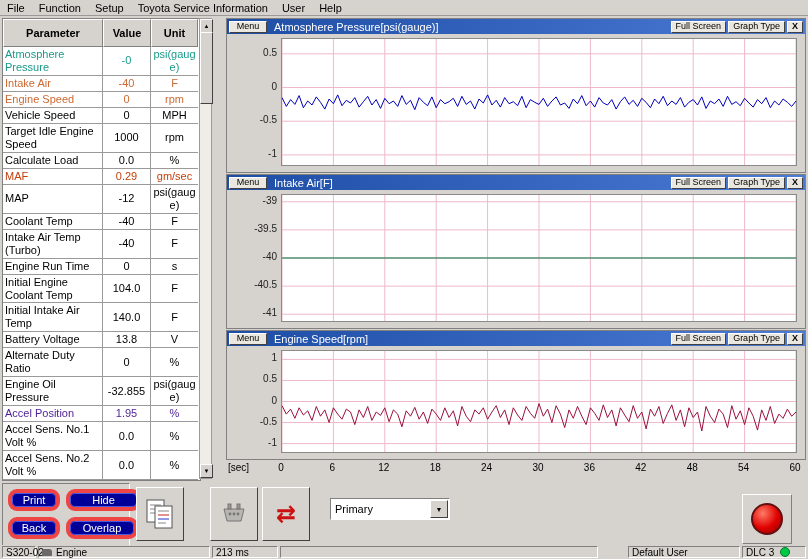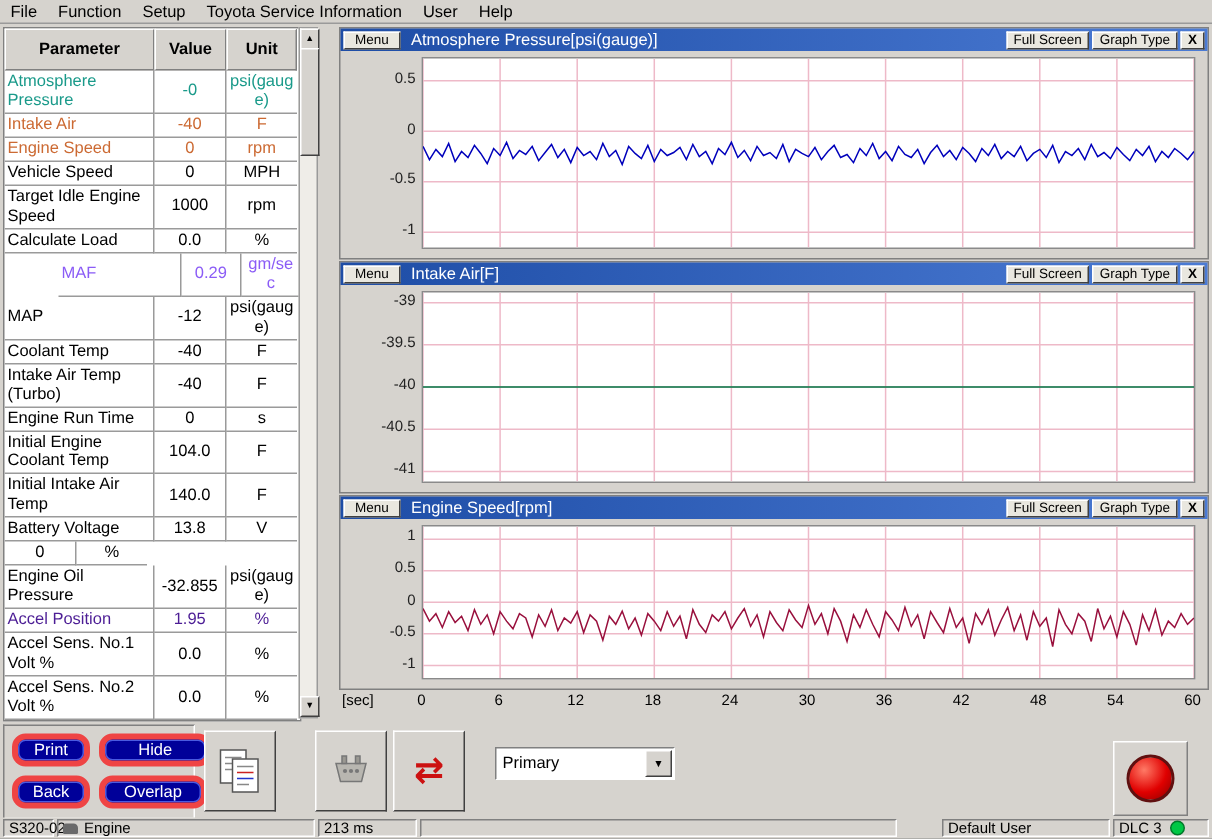--- a/index.html
+++ b/index.html
@@ -128,21 +128,21 @@
         <div class="trow" style="color: rgb(0, 0, 0);">
           <div class="tcell c-param">Target Idle Engine Speed</div>
           <div class="tcell c-value">1000</div>
           <div class="tcell c-unit">rpm</div>
         </div>
         <div class="trow" style="color: rgb(0, 0, 0);">
           <div class="tcell c-param">Calculate Load</div>
           <div class="tcell c-value">0.0</div>
           <div class="tcell c-unit">%</div>
         </div>
-        <div class="trow" style="color: #8b5cf6; padding-left: 36px;">
+        <div class="trow" style="color: #c2410c;">
           <div class="tcell c-param">MAF</div>
           <div class="tcell c-value">0.29</div>
           <div class="tcell c-unit">gm/sec</div>
         </div>
         <div class="trow" style="color: rgb(0, 0, 0);">
           <div class="tcell c-param">MAP</div>
           <div class="tcell c-value">-12</div>
           <div class="tcell c-unit">psi(gauge)</div>
         </div>
         <div class="trow" style="color: rgb(0, 0, 0);">
@@ -169,20 +169,21 @@
           <div class="tcell c-param">Initial Intake Air Temp</div>
           <div class="tcell c-value">140.0</div>
           <div class="tcell c-unit">F</div>
         </div>
         <div class="trow" style="color: rgb(0, 0, 0);">
           <div class="tcell c-param">Battery Voltage</div>
           <div class="tcell c-value">13.8</div>
           <div class="tcell c-unit">V</div>
         </div>
         <div class="trow" style="color: rgb(0, 0, 0);">
+          <div class="tcell c-param">Alternate Duty Ratio</div>
           <div class="tcell c-value">0</div>
           <div class="tcell c-unit">%</div>
         </div>
         <div class="trow" style="color: rgb(0, 0, 0);">
           <div class="tcell c-param">Engine Oil Pressure</div>
           <div class="tcell c-value">-32.855</div>
           <div class="tcell c-unit">psi(gauge)</div>
         </div>
         <div class="trow" style="color: #4c1d95;">
           <div class="tcell c-param">Accel Position</div>

